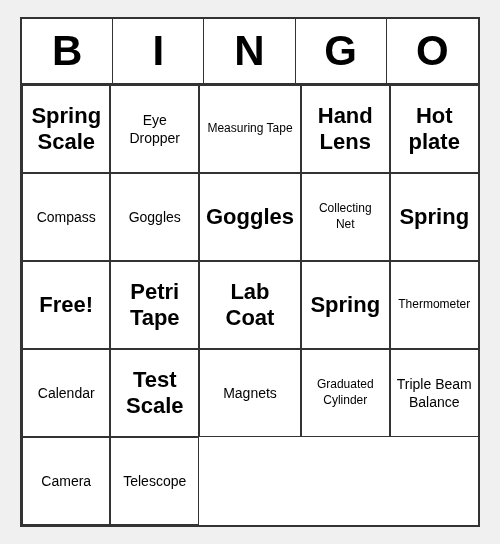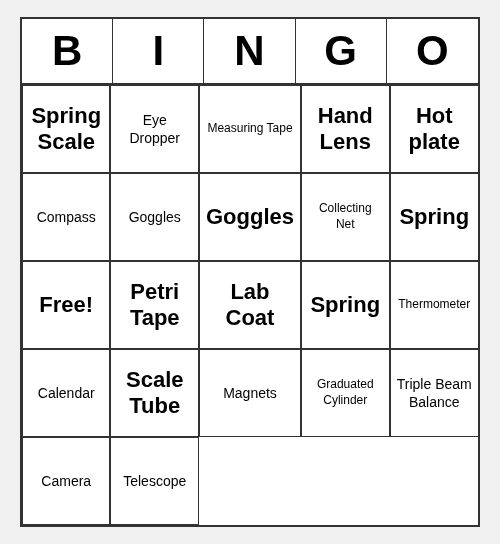--- a/index.html
+++ b/index.html
@@ -98,20 +98,20 @@
       <div class="bingo-cell medium-text">Goggles</div>
       <div class="bingo-cell large-text">Goggles</div>
       <div class="bingo-cell small-text">Collecting Net</div>
       <div class="bingo-cell large-text">Spring</div>
       <div class="bingo-cell large-text">Free!</div>
       <div class="bingo-cell large-text">Petri Tape</div>
       <div class="bingo-cell large-text">Lab Coat</div>
       <div class="bingo-cell large-text">Spring</div>
       <div class="bingo-cell small-text">Thermometer</div>
       <div class="bingo-cell medium-text">Calendar</div>
-      <div class="bingo-cell large-text">Scale Tube</div>
+      <div class="bingo-cell large-text">Test Scale</div>
       <div class="bingo-cell medium-text">Magnets</div>
       <div class="bingo-cell small-text">Graduated Cylinder</div>
       <div class="bingo-cell medium-text">Triple Beam Balance</div>
       <div class="bingo-cell medium-text">Camera</div>
       <div class="bingo-cell medium-text">Telescope</div>
     </div>
 </div>
 
 </body></html>

